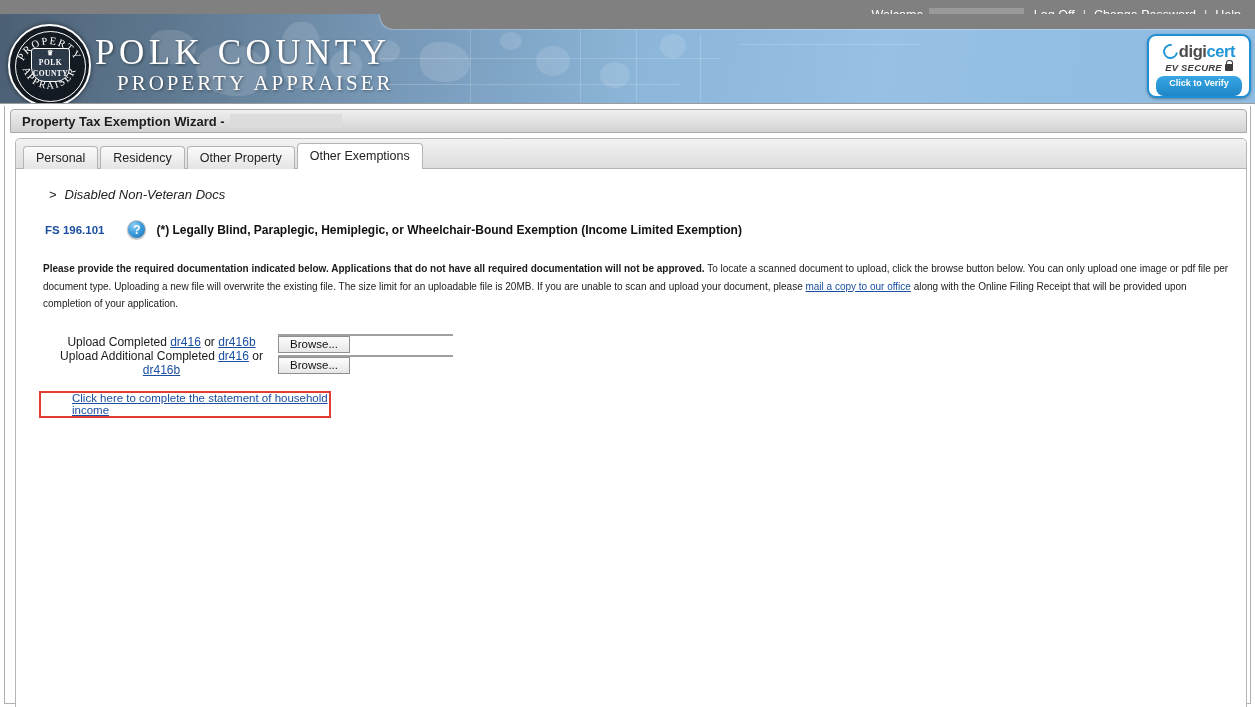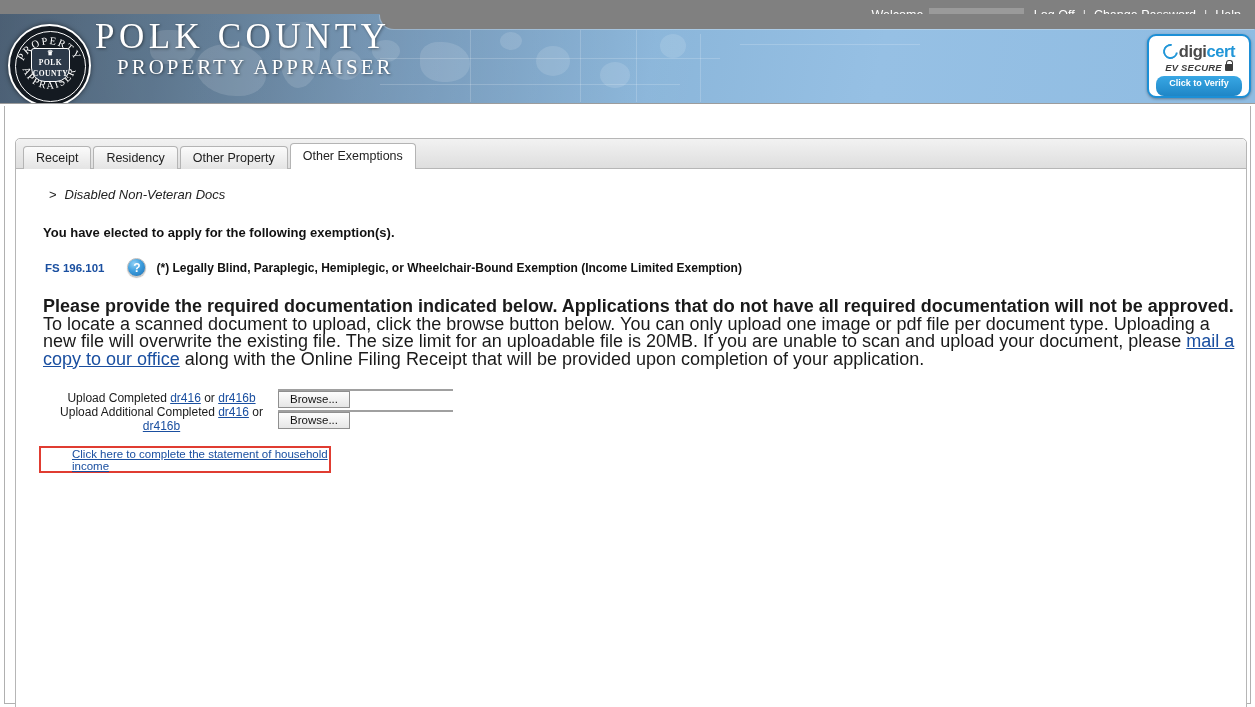--- a/index.html
+++ b/index.html
@@ -95,21 +95,21 @@
   }
   #seal-crown {
     position: absolute; left: 50%; top: 1px;
     transform: translateX(-50%);
     width: 15px; height: 6px;
     color: #ffffff; font-size: 7px; line-height: 6px;
   }
   #seal-text svg { position: absolute; left: 0; top: 0; }
 
   #banner-title {
-    position: absolute; left: 95px; top: 4px;
+    position: absolute; left: 95px; top: 20px;
     color: #ffffff;
     font-family: "Liberation Serif", serif;
   }
   #banner-title .line1 {
     font-size: 35px; letter-spacing: 4.5px;
     text-shadow: 1px 1px 3px rgba(0,0,0,0.45);
     line-height: 38px;
   }
   #banner-title .line2 {
     font-size: 21px; letter-spacing: 3px;
@@ -270,21 +270,21 @@
     cursor: pointer;
     box-shadow: 0 1px 1px rgba(0,0,0,0.25);
   }
   #exemption-text {
     font-size: 12px; font-weight: bold; color: #111111;
   }
 
   #instructions {
     margin: 21px 0 0 11px;
     width: 1194px;
-    font-size: 18px; line-height: 17.5px; color: #1a1a1a;
+    font-size: 10px; line-height: 17.5px; color: #1a1a1a;
   }
   #instructions b { font-weight: bold; }
   .inline-link {
     color: #1a4fa0; text-decoration: underline; cursor: pointer;
   }
 
   #uploads { margin: 20px 0 0 13px; }
   .upload-row {
     display: flex; align-items: center;
     height: 19px; margin-bottom: 0px;
@@ -400,37 +400,40 @@
       <span>EV SECURE</span>
       <span id="dc-lock"></span>
     </div>
     <div id="dc-verify">Click to Verify</div>
   </div>
 </div>
 
 <div id="page">
   <div id="page-inner">
 
+    <div id="wizard-title">
+      <span>Property Tax Exemption Wizard -</span>
+      <span class="redact2"></span>
+    </div>
 
     <div id="wizard-panel">
 
       <div id="tabstrip">
-        <div class="tab">Receipt</div>
+        <div class="tab">Personal</div>
         <div class="tab">Residency</div>
         <div class="tab">Other Property</div>
         <div class="tab active">Other Exemptions</div>
       </div>
 
       <div id="content">
 
         <div id="breadcrumb">
           <span class="chev">&gt;</span><span>Disabled Non-Veteran Docs</span>
         </div>
 
-        <div id="elected-line">You have elected to apply for the following exemption(s).</div>
 
         <div id="exemption-row">
           <span id="fs-link">FS 196.101</span>
           <span id="help-icon">?</span>
           <span id="exemption-text">(*) Legally Blind, Paraplegic, Hemiplegic, or Wheelchair-Bound Exemption (Income Limited Exemption)</span>
         </div>
 
         <div id="instructions">
           <b>Please provide the required documentation indicated below. Applications that do not have all required documentation will not be approved.</b><span> To locate a scanned document to upload, click the browse button below. You can only upload one image or pdf file per document type. Uploading a new file will overwrite the existing file. The size limit for an uploadable file is 20MB. If you are unable to scan and upload your document, please </span><span class="inline-link">mail a copy to our office</span><span> along with the Online Filing Receipt that will be provided upon completion of your application.</span>
         </div>

